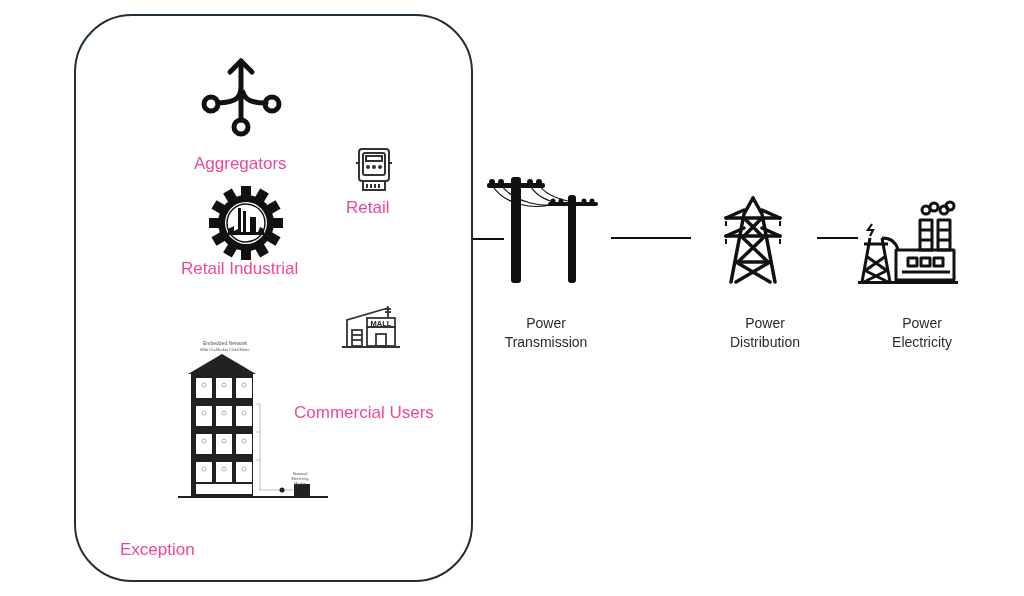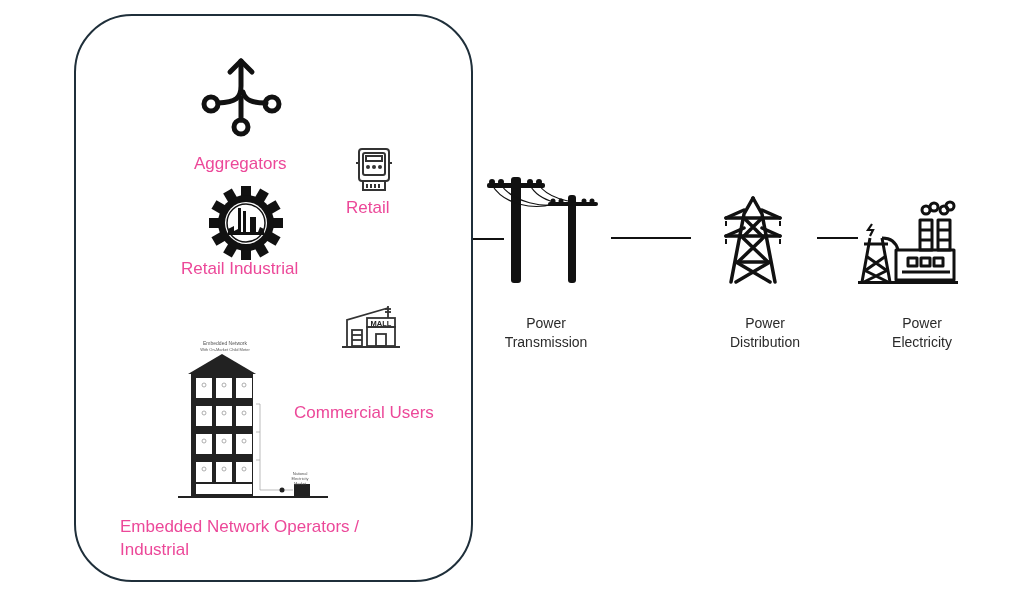--- a/index.html
+++ b/index.html
@@ -143,22 +143,22 @@
   </g>
   <circle cx="104" cy="136" r="2.5" fill="#222"></circle>
   <rect x="116" y="130" width="16" height="12" fill="#222"></rect>
 </svg>
 <div class="tiny" style="left:289px;top:471px;width:22px;">
   <span>National</span><br>
   <span>Electricity</span><br>
   <span>Market</span>
 </div>
 <div class="label" style="left:120px;top:515px;line-height:23px;">
-  <span>Embedded Network Operators /</span><br>
-  <span>Industrial</span>
+  <br>
+  <span>Exception</span>
 </div>
 
 <div class="line" style="left:473px;top:238px;width:31px;"></div>
 <div class="line" style="left:611px;top:237px;width:80px;"></div>
 <div class="line" style="left:817px;top:237px;width:41px;"></div>
 
 <svg style="left:484px;top:175px;" width="120" height="110" viewBox="0 0 120 110">
   <g fill="#111">
     <rect x="27" y="2" width="10" height="106" rx="3"></rect>
     <rect x="3" y="8" width="58" height="5" rx="2"></rect>

